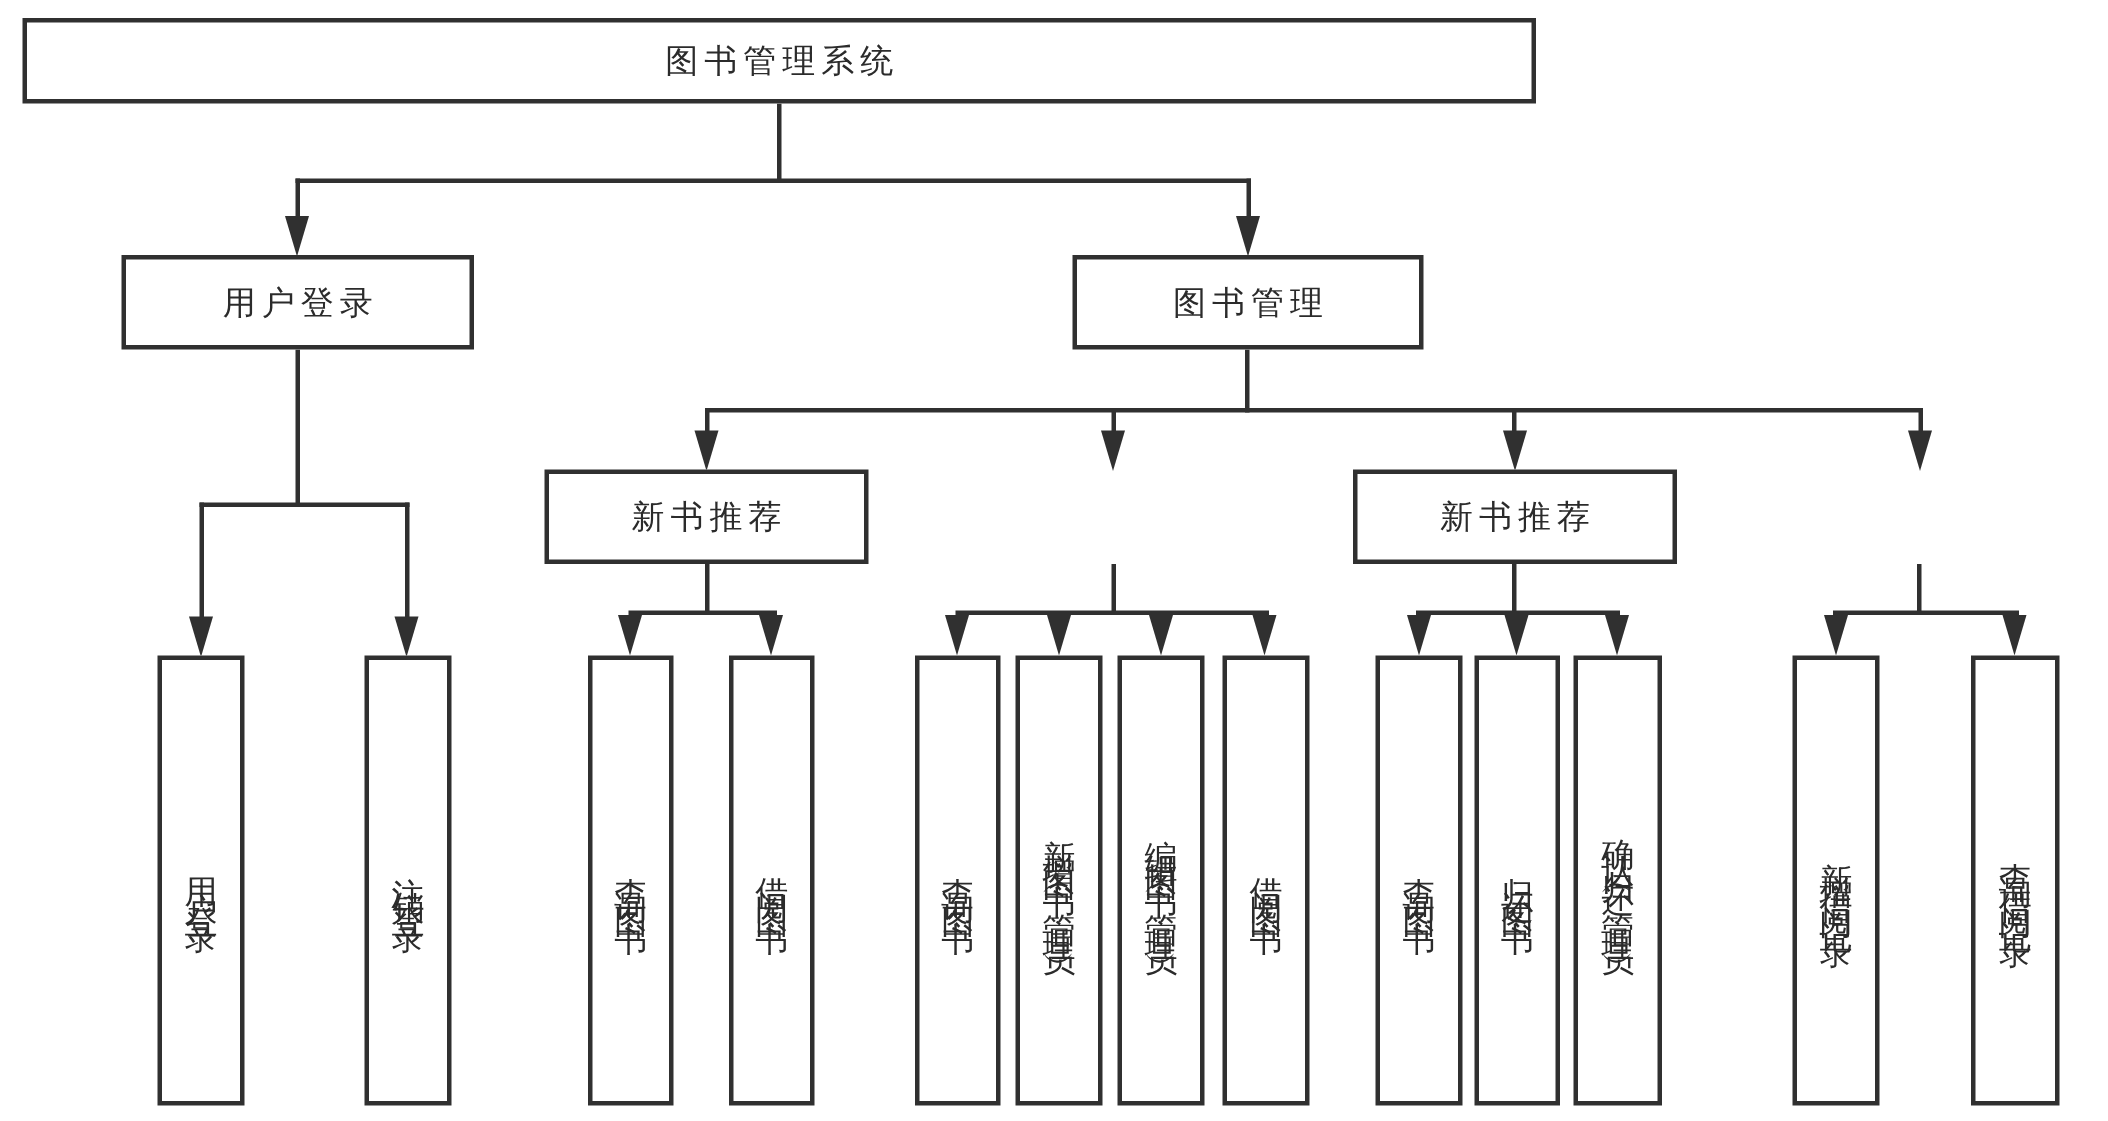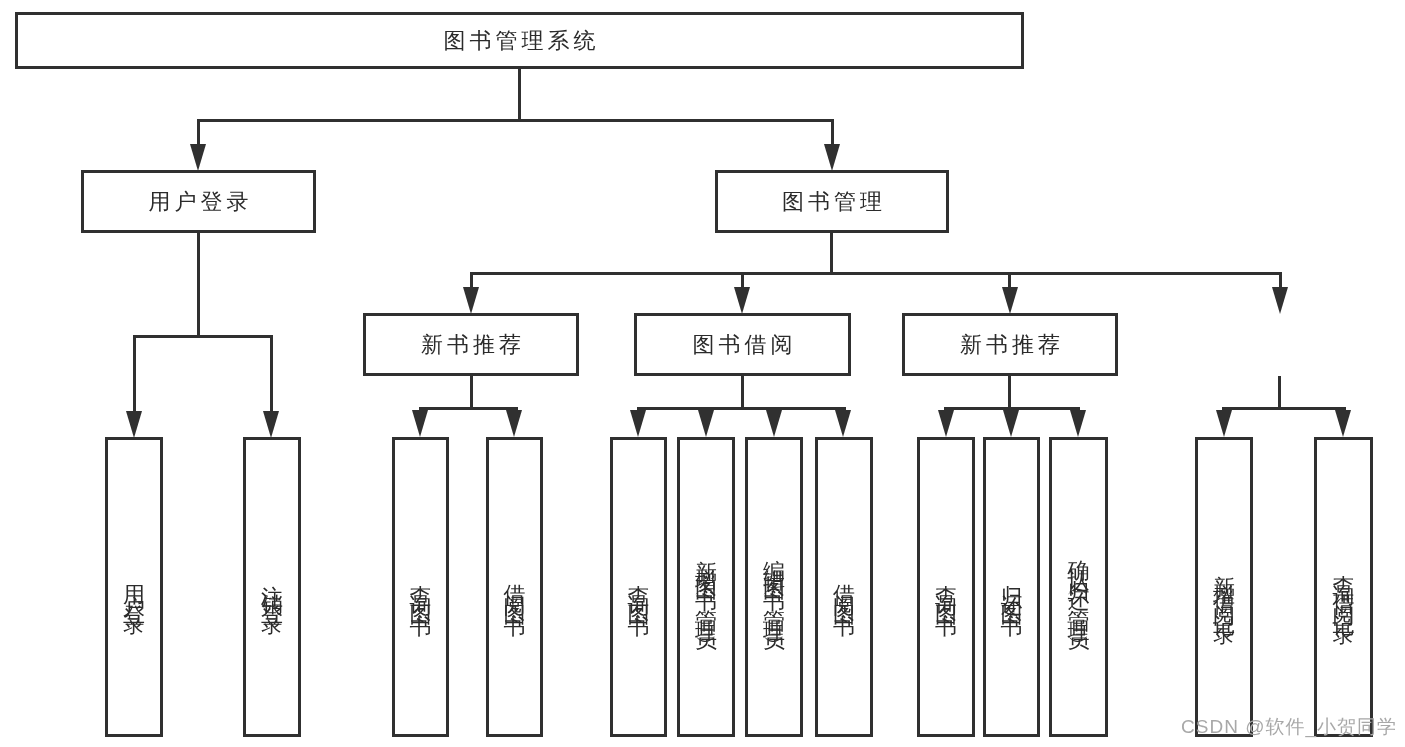--- a/index.html
+++ b/index.html
@@ -89,23 +89,20 @@
   <div class="node h" style="left:81px;top:170px;width:235px;height:63px">
     <span class="lbl">用户登录</span>
   </div>
   <div class="node h" style="left:363px;top:313px;width:216px;height:63px">
     <span class="lbl">新书推荐</span>
   </div>
 
   <div class="node h" style="left:715px;top:170px;width:234px;height:63px">
     <span class="lbl">图书管理</span>
   </div>
-  <div class="node h" style="left:634px;top:313px;width:217px;height:63px">
-    <span class="lbl">图书借阅</span>
-  </div>
   <div class="node h" style="left:902px;top:313px;width:216px;height:63px">
     <span class="lbl">新书推荐</span>
   </div>
 
   <div class="node v" style="left:105px;top:437px;width:58px;height:300px">
     <span class="lbl">用户登录</span>
   </div>
   <div class="node v" style="left:243px;top:437px;width:58px;height:300px">
     <span class="lbl">注销登录</span>
   </div>
@@ -140,15 +137,14 @@
     <span class="lbl">确认归还（管理员）</span>
   </div>
 
   <div class="node v" style="left:1195px;top:437px;width:58px;height:300px">
     <span class="lbl">新增借阅记录</span>
   </div>
   <div class="node v" style="left:1314px;top:437px;width:59px;height:300px">
     <span class="lbl">查询借阅记录</span>
   </div>
 
-  <div class="watermark">CSDN @软件_小贺同学</div>
 
 </div>
 
 </body></html>

